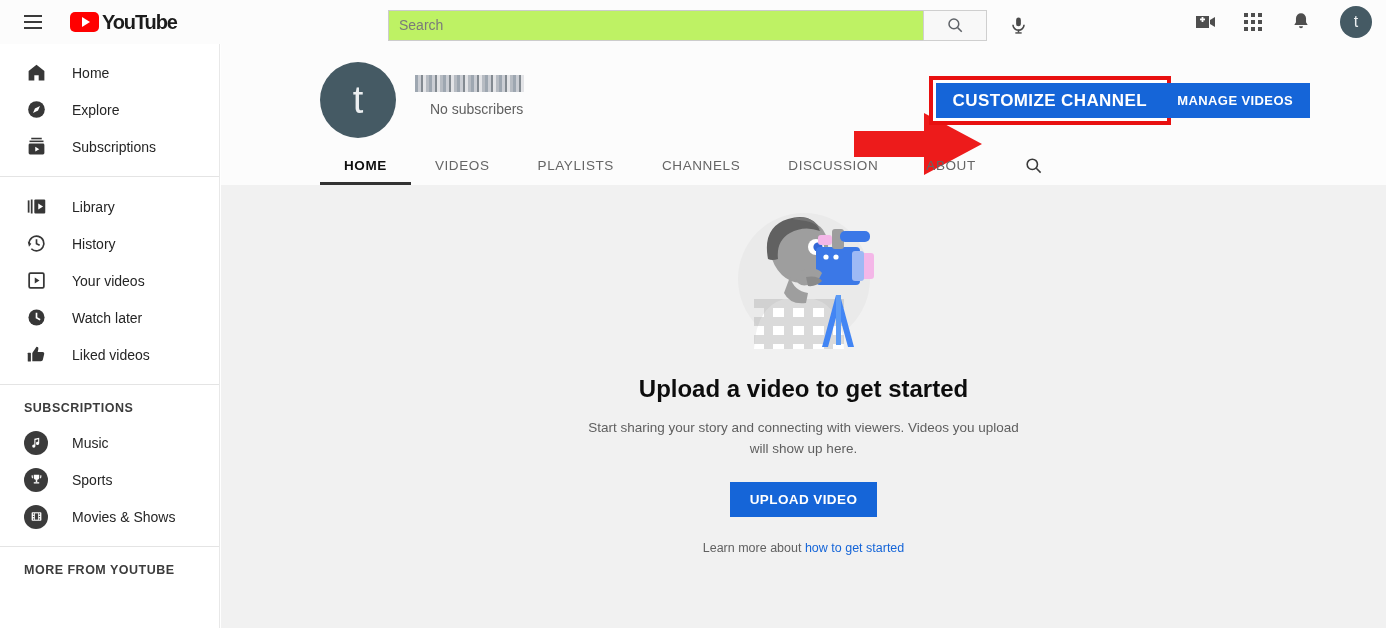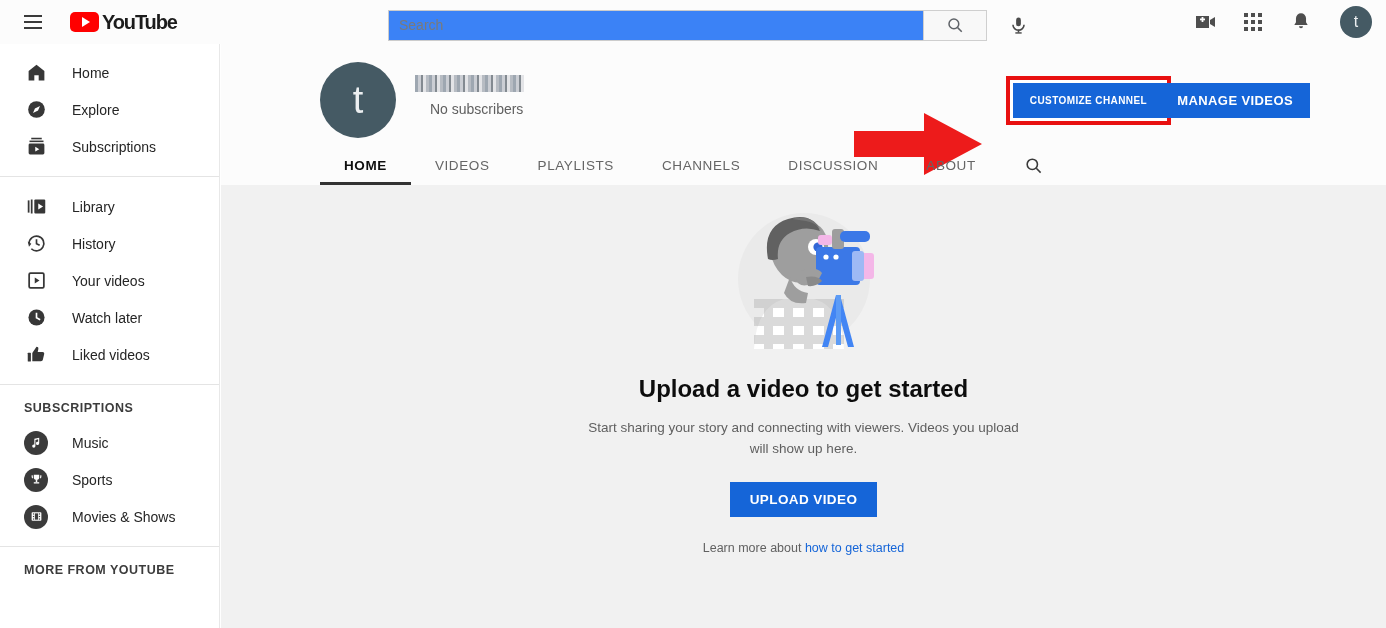--- a/index.html
+++ b/index.html
@@ -42,21 +42,21 @@
     letter-spacing: -1.1px; margin-left: 3px;
   }
 
   .search-wrap {
     position: absolute; left: 388px; top: 6px;
     display: flex; align-items: center;
   }
   .search-input {
     width: 535px; height: 31px;
     border: 1px solid #cccccc; border-right: none;
-    background: #3b82f6;
+    background: #bef264;
     padding: 0 10px; font-size: 14px; color: #333;
     font-family: "Liberation Sans", sans-serif;
     outline: none;
   }
   .search-input::placeholder { color: #7a7a7a; }
   .search-btn {
     width: 64px; height: 31px;
     border: 1px solid #cfcfcf; background: #f8f8f8;
     display: flex; align-items: center; justify-content: center;
     cursor: pointer;
@@ -152,21 +152,21 @@
     border: none; cursor: pointer;
     font-family: "Liberation Sans", sans-serif;
   }
   .customize-wrap {
     position: absolute; right: 215px; top: 32px;
     border: 4px solid #e81010; padding: 3px; background: #ffffff;
   }
   .btn-customize {
     height: 35px; padding: 0 17px;
     background: #1565d8; color: #ffffff;
-    font-size: 10px; font-weight: bold; letter-spacing: 0.4px;
+    font-size: 17px; font-weight: bold; letter-spacing: 0.4px;
     display: flex; align-items: center; justify-content: center;
     border: none; cursor: pointer;
     font-family: "Liberation Sans", sans-serif;
   }
   .red-arrow {
     position: absolute; left: 633px; top: 69px;
     width: 128px; height: 62px; pointer-events: none;
   }
 
   

